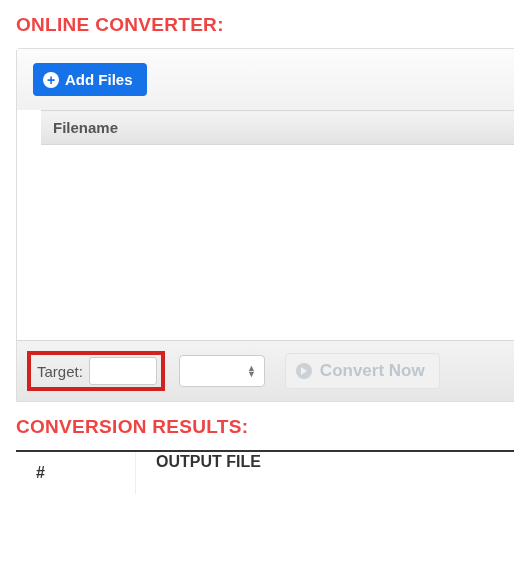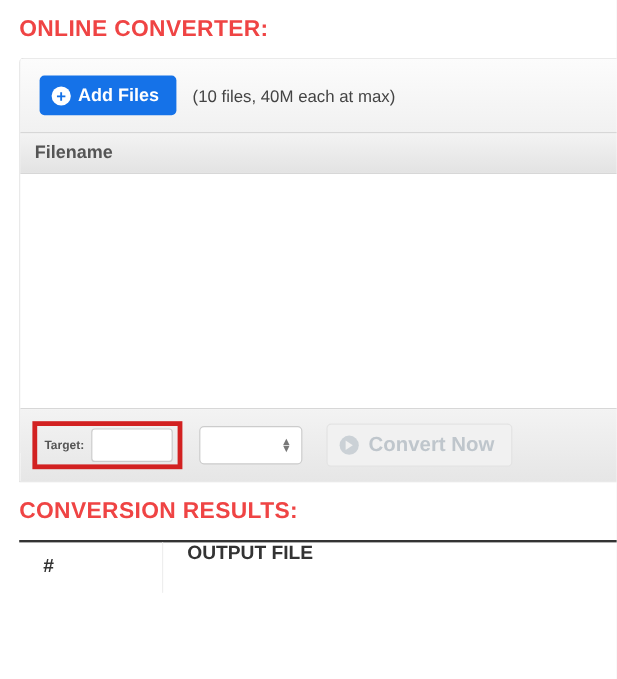--- a/index.html
+++ b/index.html
@@ -61,20 +61,21 @@
       font-size: 14px;
     }
     .table-header-row {
       background: linear-gradient(#f3f3f3, #e3e3e3);
       border-top: 1px solid #d7d7d7;
       border-bottom: 1px solid #d7d7d7;
       padding: 8px 12px;
       font-weight: 700;
       font-size: 15px;
       color: #555;
+      margin-left: 24px;
     }
     .panel-body {
       background: #ffffff;
       height: 196px;
       border-bottom: 1px solid #d7d7d7;
     }
     .panel-footer {
       background: linear-gradient(#f3f3f3, #e6e6e6);
       padding: 10px 10px;
       display: flex;
@@ -84,22 +85,22 @@
     }
     .target-wrap {
       display: inline-flex;
       align-items: center;
       border: 4px solid #d22121;
       padding: 2px 4px 2px 6px;
       gap: 6px;
       background: transparent;
     }
     .target-label {
-      font-weight: 700;
-      font-size: 10px;
+      font-weight: 400;
+      font-size: 15px;
       color: #555;
       white-space: nowrap;
     }
     .target-select {
       background: #fff;
       border: 1px solid #ccc;
       border-radius: 3px;
       height: 28px;
       width: 68px;
     }
@@ -176,21 +177,20 @@
 <body>
 
 <div class="section-heading">ONLINE CONVERTER:</div>
 
 <div class="panel">
   <div class="panel-top">
     <button class="btn-primary">
       <span class="plus-circle">+</span>
       <span>Add Files</span>
     </button>
-    <span class="hint">(10 files, 40M each at max)</span>
   </div>
 
   <div class="table-header-row">Filename</div>
 
   <div class="panel-body"></div>
 
   <div class="panel-footer">
     <span class="target-wrap">
       <span class="target-label">Target:</span>
       <span class="target-select"></span>

